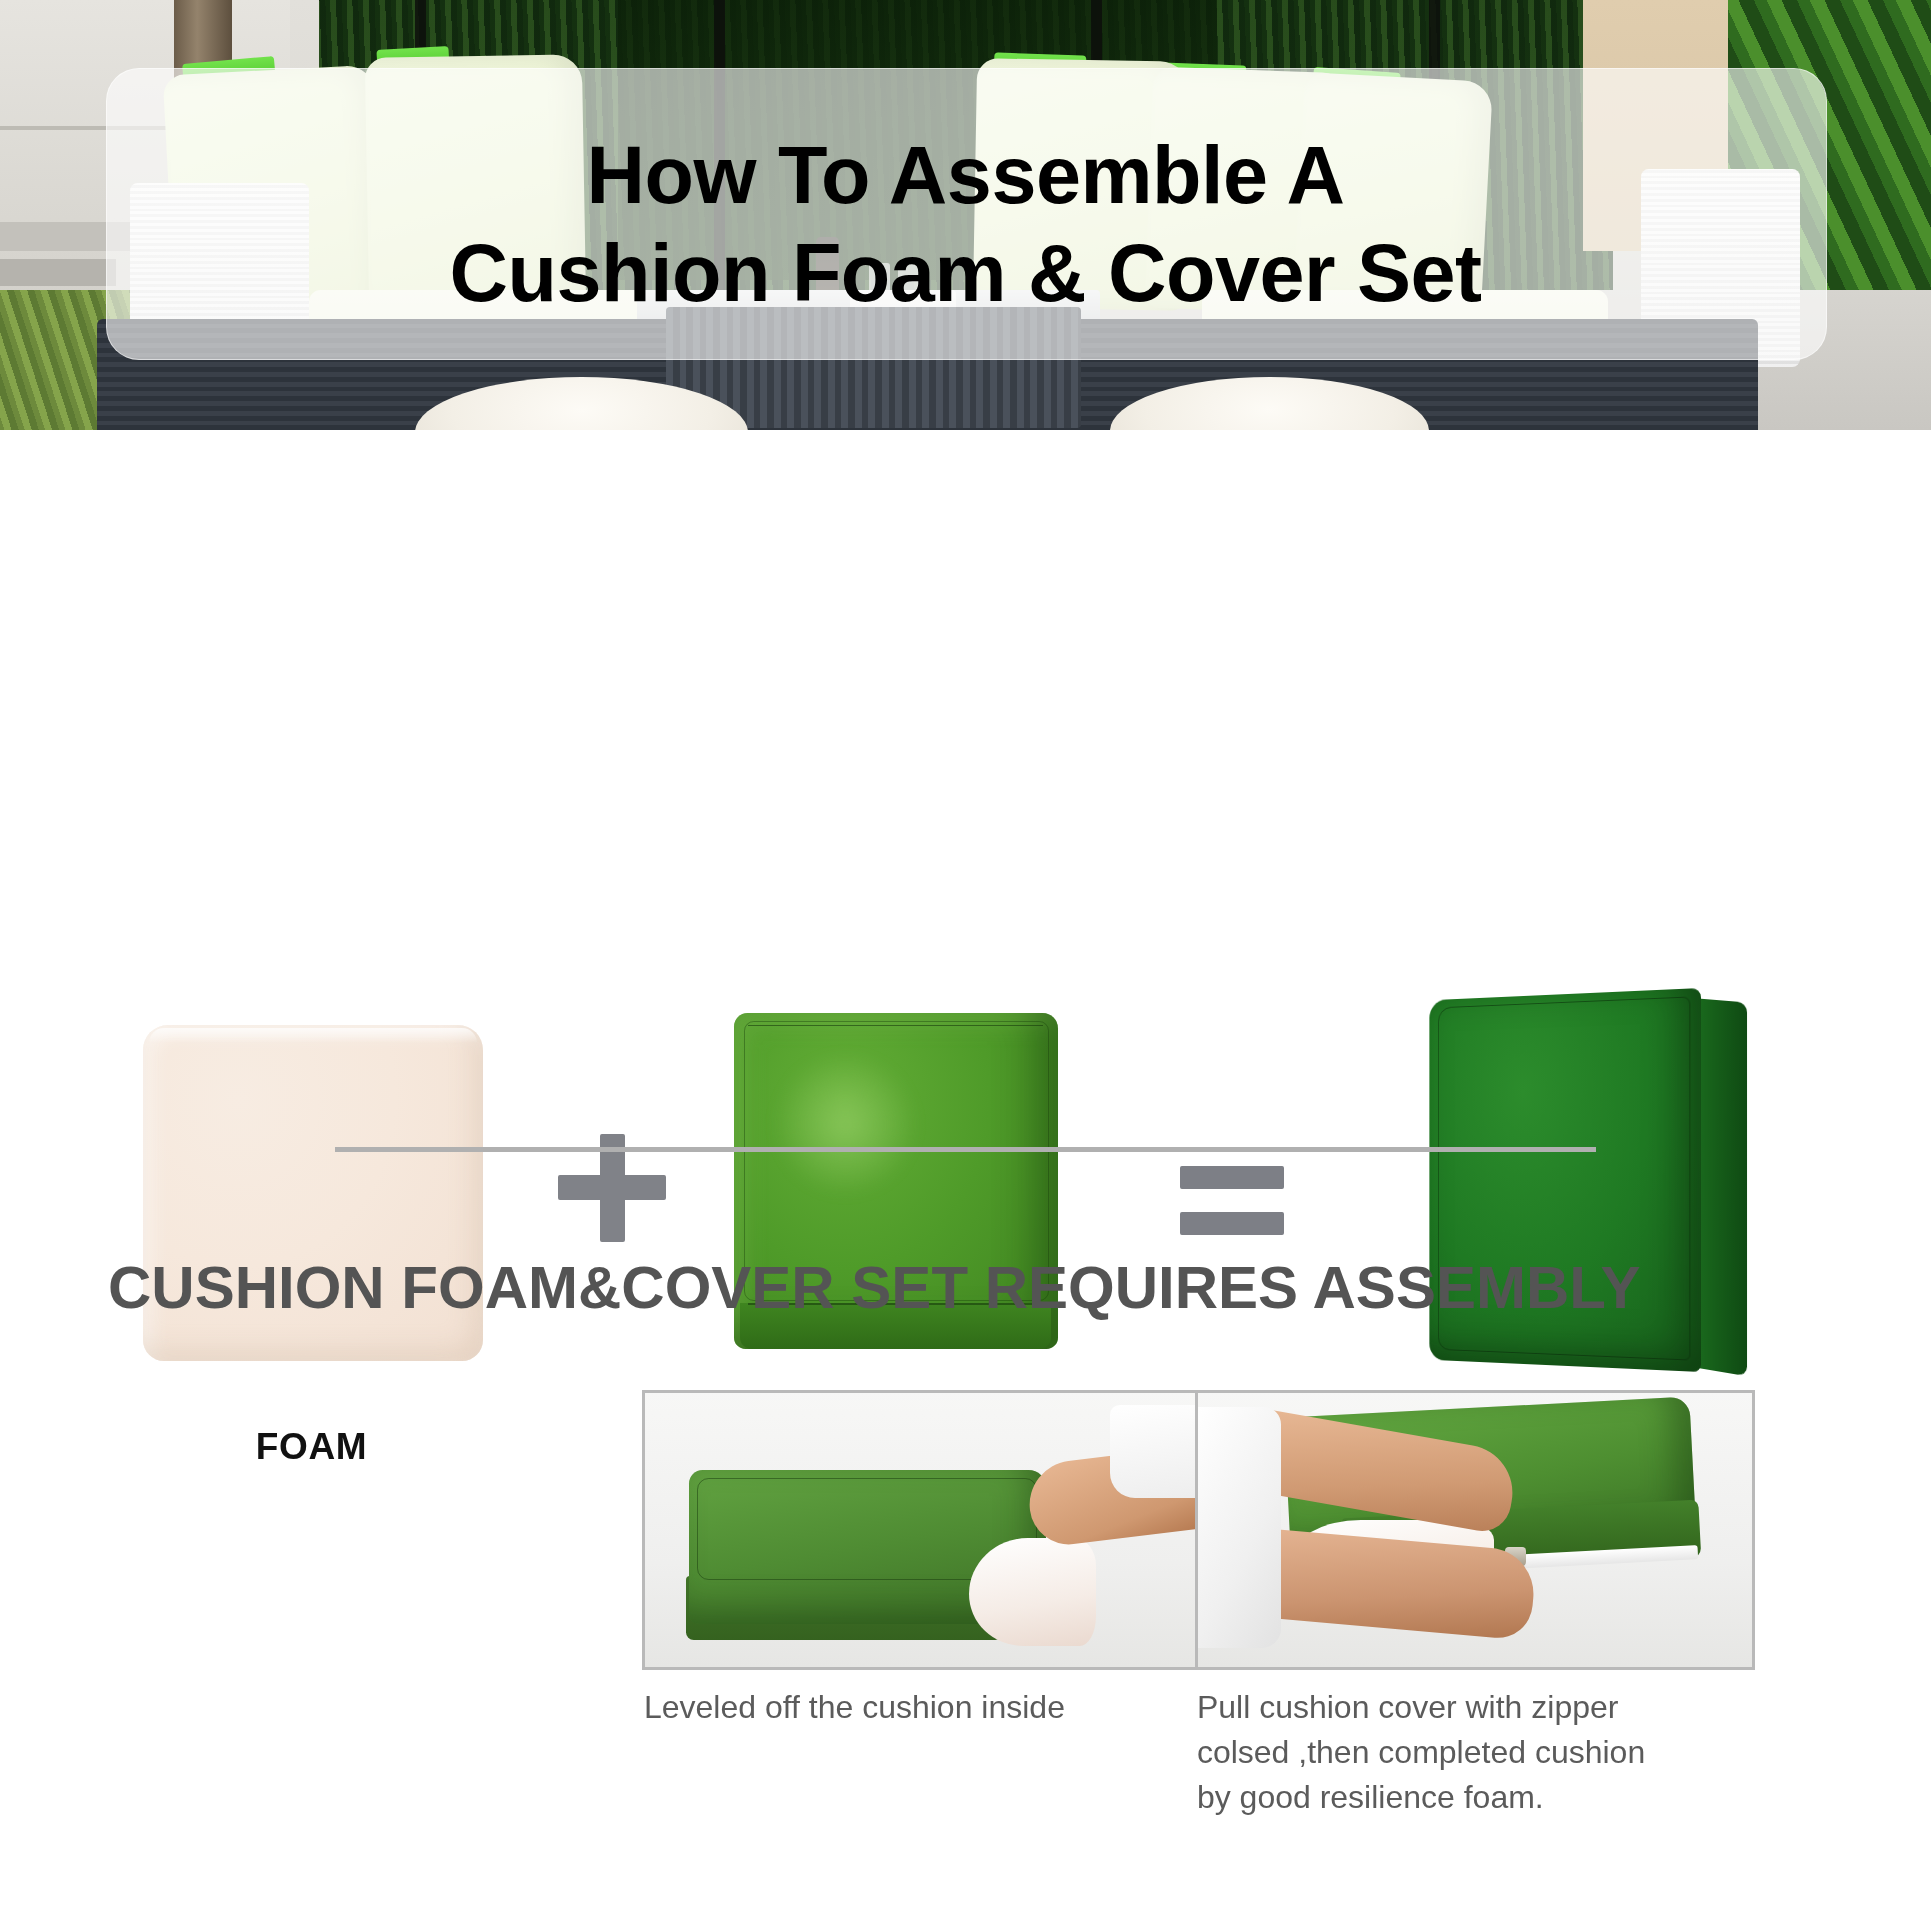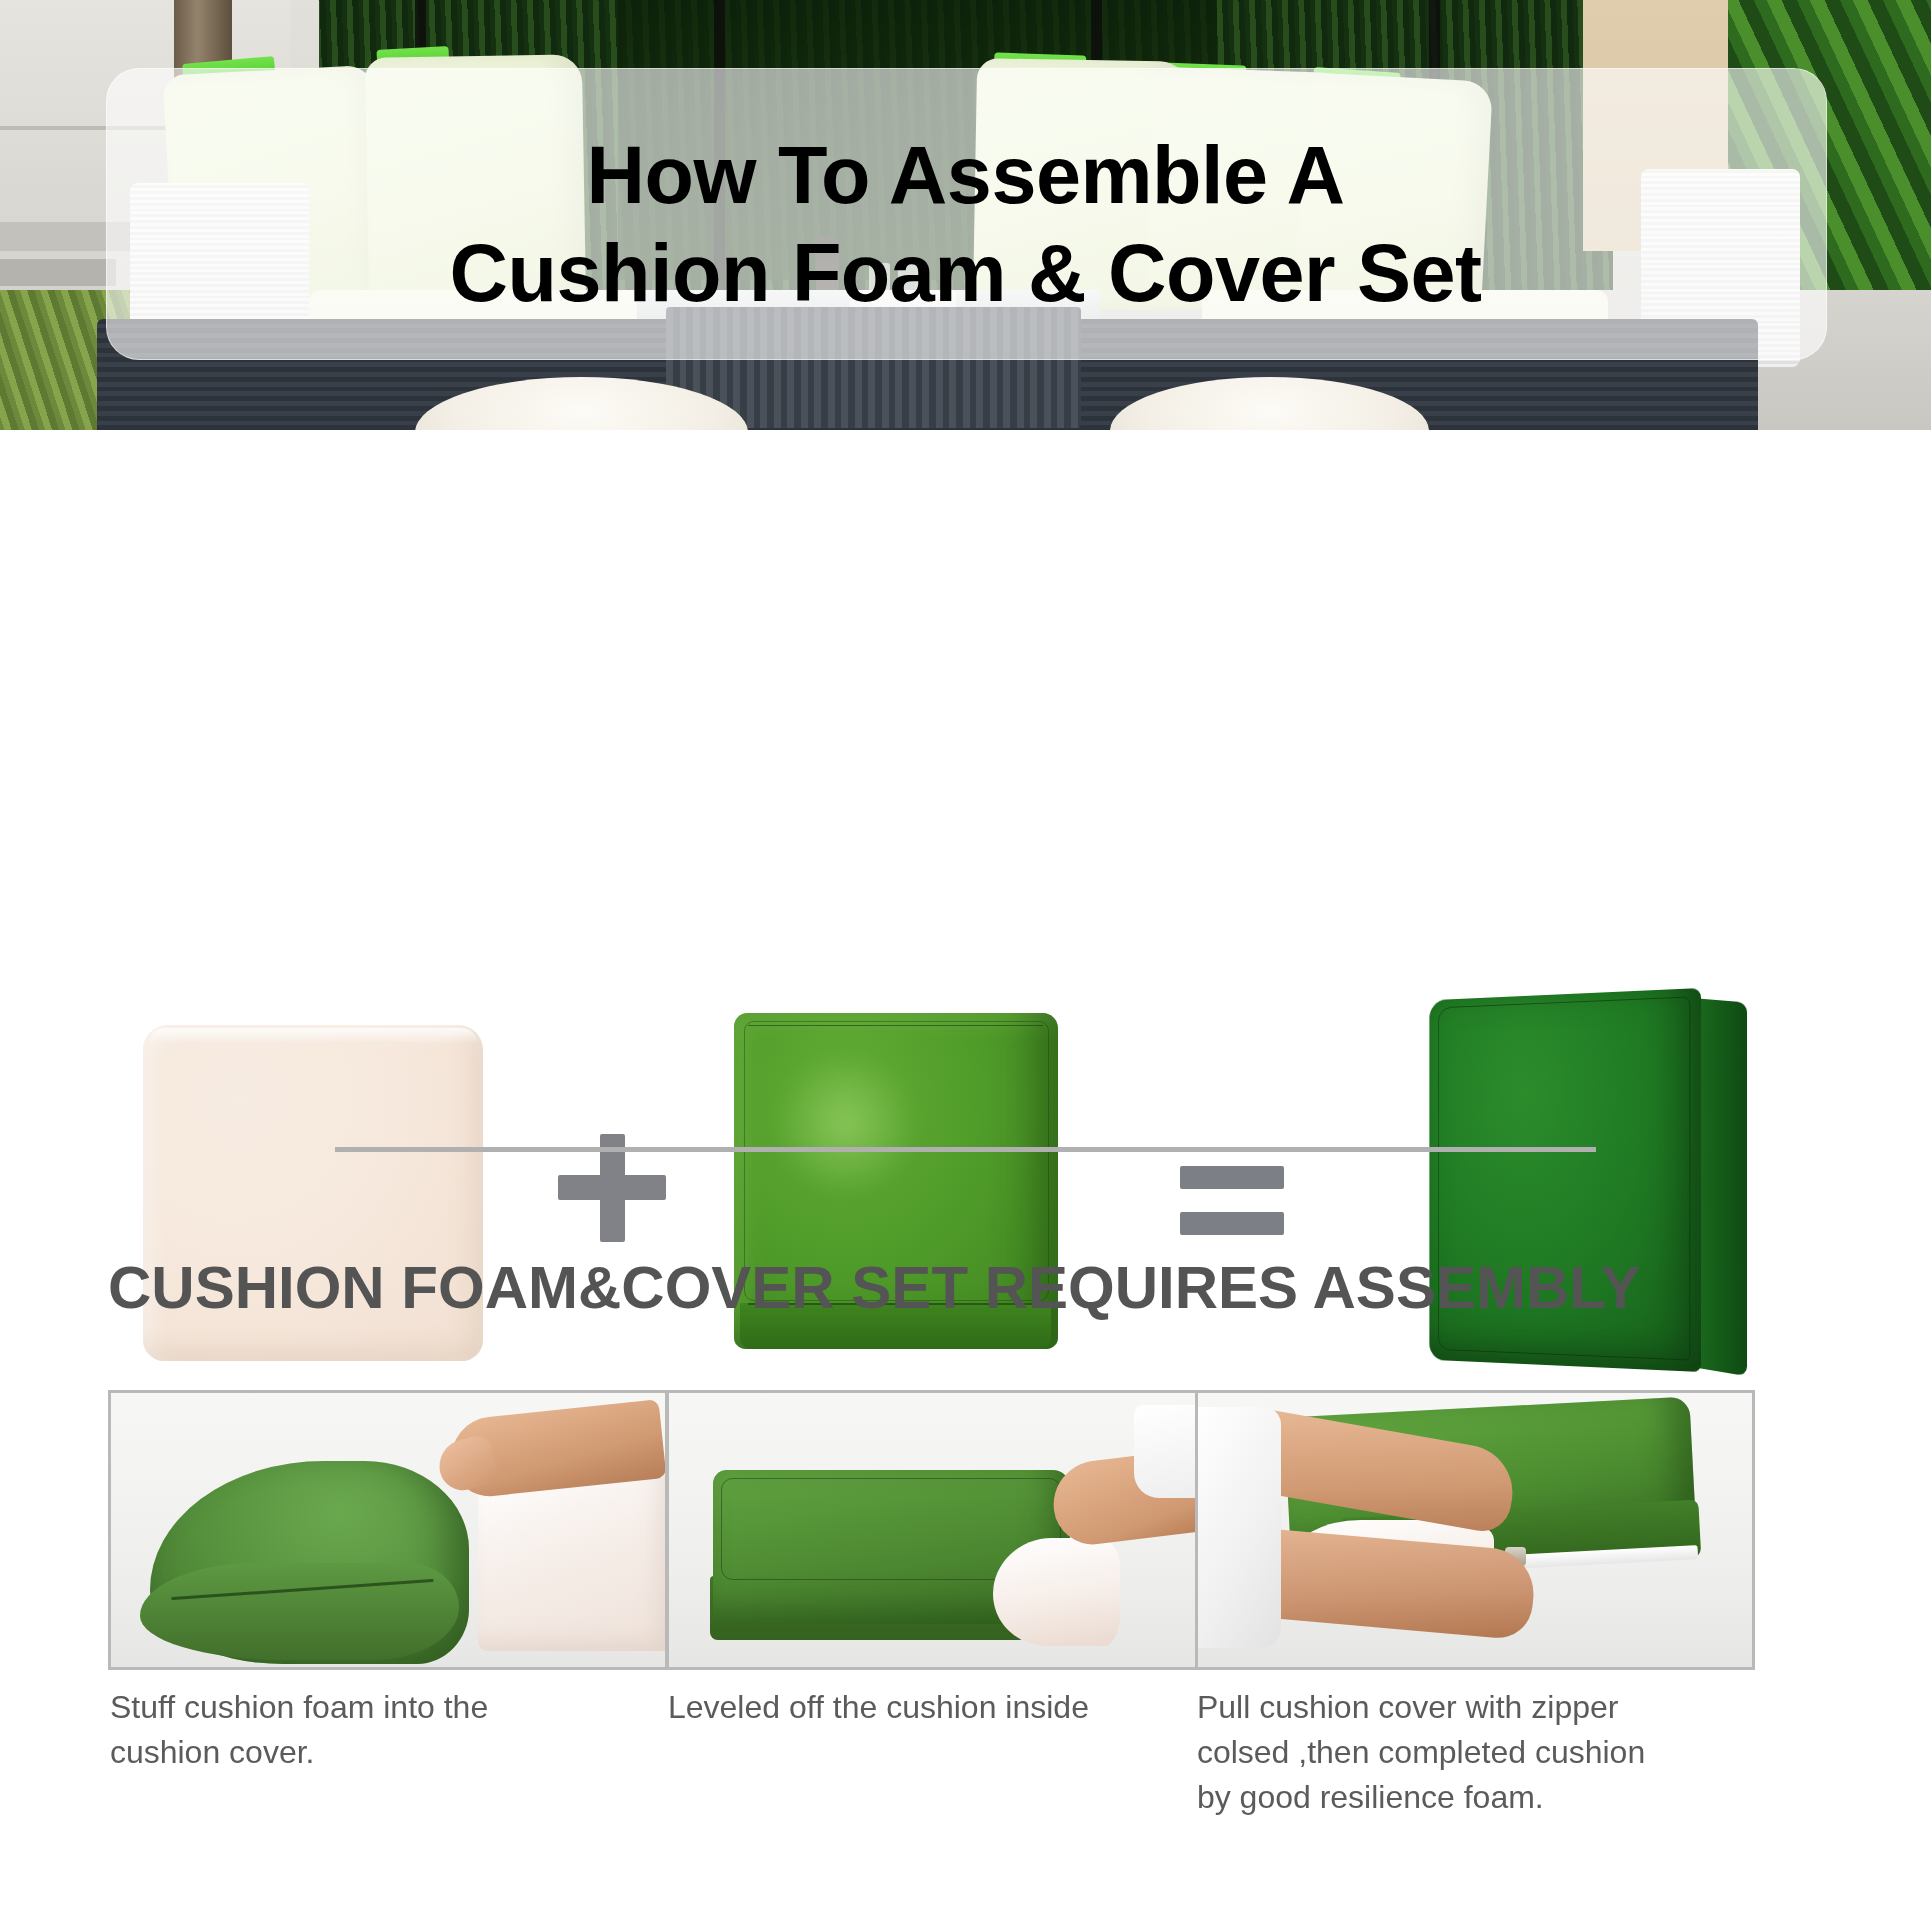--- a/index.html
+++ b/index.html
@@ -261,21 +261,21 @@
   .assembly-heading{
     position:absolute;left:108px;top:1253px;width:1738px;
     font-size:60px;font-weight:bold;color:#545454;letter-spacing:0px;
     white-space:nowrap;
   }
   .steps{
     position:absolute;left:0;top:1390px;width:1931px;height:521px;
   }
   .step{position:absolute;top:0;width:560px;}
   .step-1{left:108px;}
-  .step-2{left:666px;}
+  .step-2{left:642px;}
   .step-3{left:1195px;}
 
   .photo{
     position:relative;width:560px;height:280px;
     border:3.9px solid #b9b9b9;
     background:#f3f3f1;
     overflow:hidden;
     box-sizing:border-box;
   }
   .photo-bg{
@@ -486,33 +486,20 @@
   </div>
   <div class="eq-label" style="left:1344px;top:991px;width:415px;">CUSHION</div>
 </div>
 
 <div class="divider"></div>
 
 <div class="assembly-heading">CUSHION FOAM&amp;COVER SET REQUIRES ASSEMBLY</div>
 
 <div class="steps">
 
-  <div class="step step-1">
-    <div class="photo">
-      <div class="photo-bg"></div>
-      <div class="s1-foam"></div>
-      <div class="s1-drape"></div>
-      <div class="s1-drape2"></div>
-      <div class="s1-seam"></div>
-      <div class="s1-hand"></div>
-      <div class="s1-fingers"></div>
-    </div>
-    <div class="step-caption">Stuff cushion foam into the
-cushion cover.</div>
-  </div>
 
   <div class="step step-2">
     <div class="photo">
       <div class="photo-bg"></div>
       <div class="s2-gusset"></div>
       <div class="s2-cushion"></div>
       <div class="s2-welt"></div>
       <div class="s2-foam"></div>
       <div class="s2-arm"></div>
       <div class="s2-sleeve"></div>

